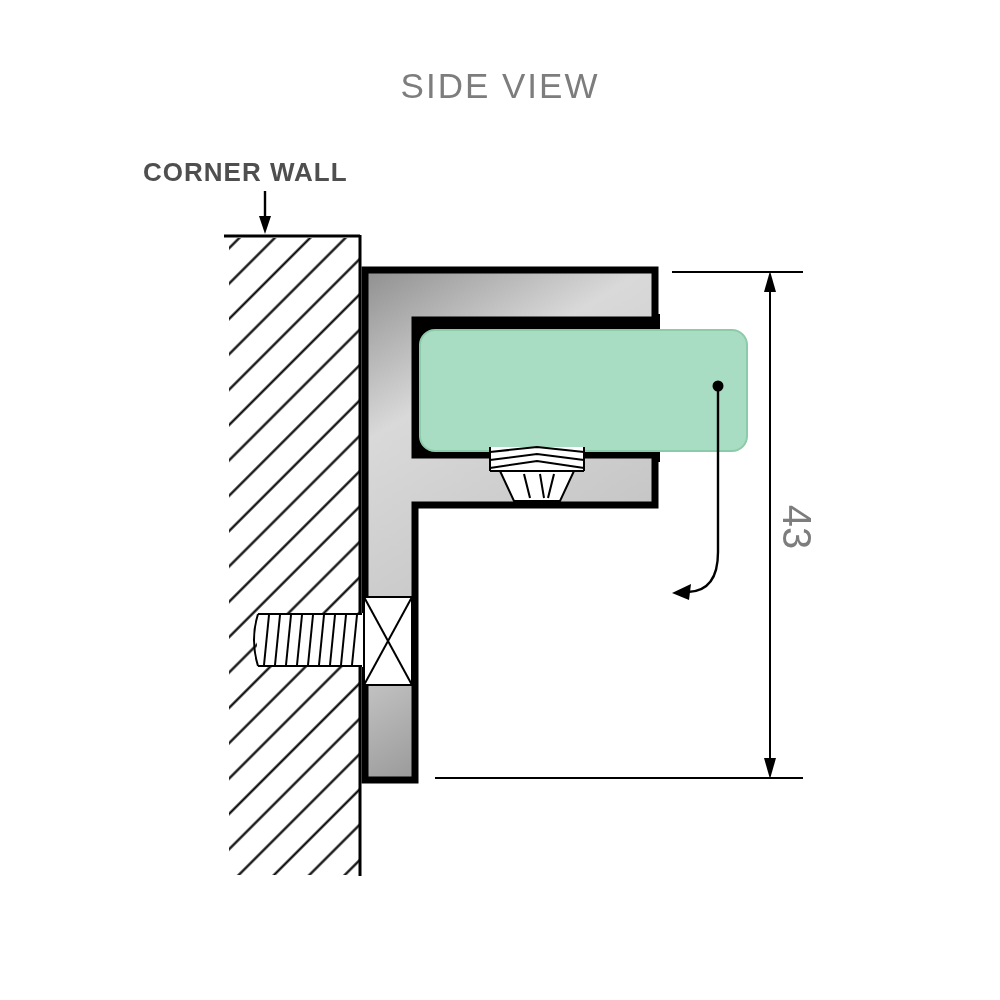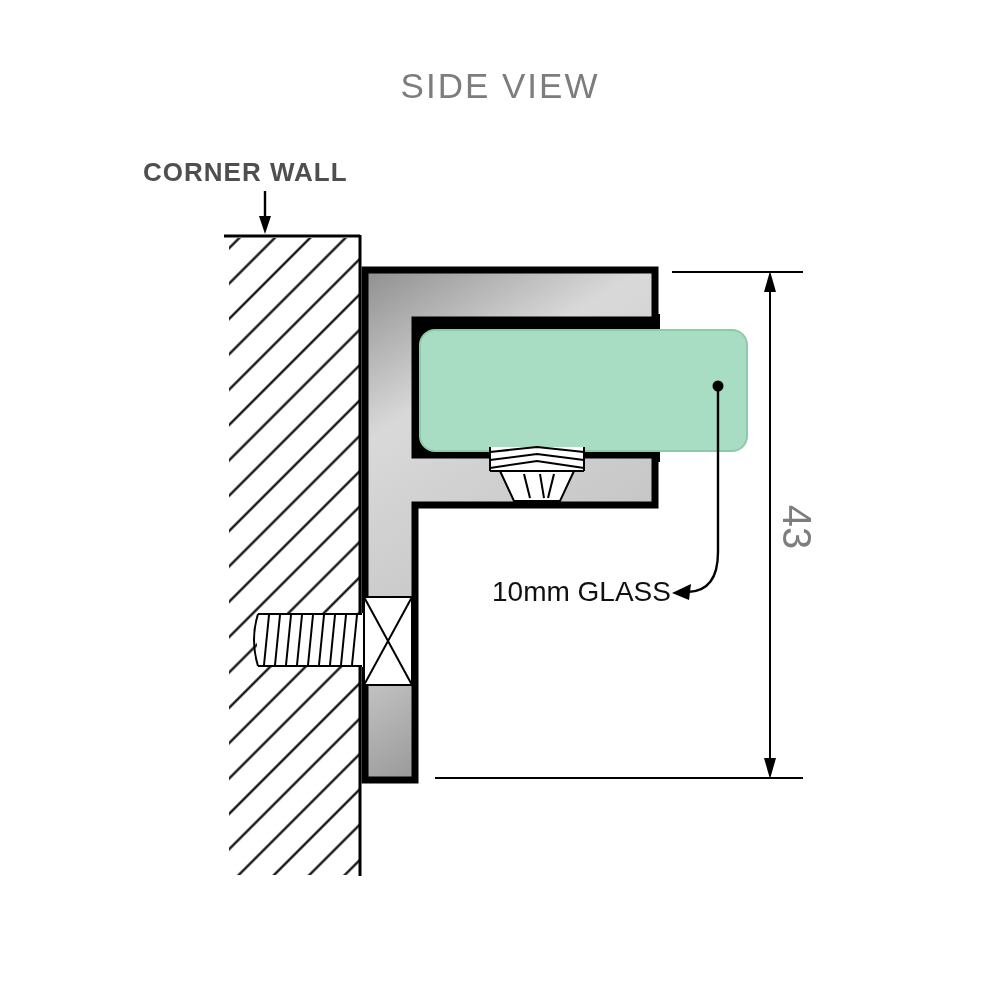--- a/index.html
+++ b/index.html
@@ -141,16 +141,15 @@
       <line x1="672" y1="272" x2="803" y2="272"></line>
       <line x1="435" y1="778" x2="803" y2="778"></line>
       <line x1="770" y1="276" x2="770" y2="774"></line>
       <polygon points="770,271 764,292 776,292" fill="#000" stroke="none"></polygon>
       <polygon points="770,779 764,758 776,758" fill="#000" stroke="none"></polygon>
     </g>
   </svg>
 
   <div class="txt title">SIDE VIEW</div>
   <div class="txt corner-wall-label">CORNER WALL</div>
-  <div class="txt glass-label">10mm GLASS</div>
   <div class="txt dim-value">43</div>
 
 </div>
 
 </body></html>

